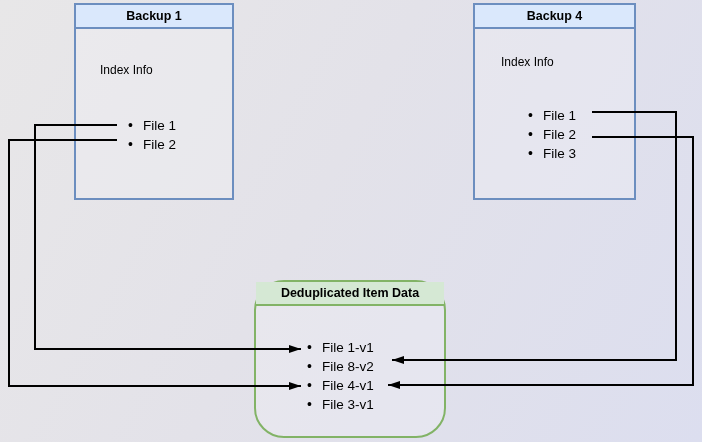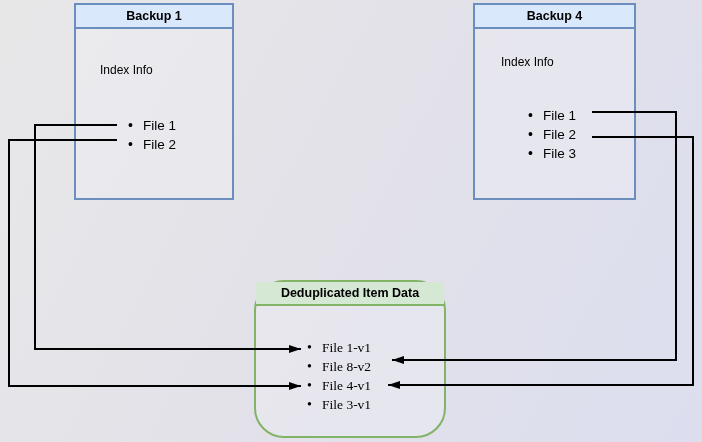--- a/index.html
+++ b/index.html
@@ -100,21 +100,21 @@
     <div class="index-label" style="left:26px; top:47px;">Index Info</div>
     <ul class="file-list" style="left:53px; top:101px;">
       <li>File 1</li>
       <li>File 2</li>
       <li>File 3</li>
     </ul>
   </section>
 
   <section class="node dedup" style="left:254px; top:280px; width:192px; height:158px;border-radius:30px;">
     <header class="node-header">Deduplicated Item Data</header>
-    <ul class="file-list" style="left:51px; top:56px;font-family:Liberation Serif, serif;">
+    <ul class="file-list" style="left:51px; top:56px;">
       <li>File 1-v1</li>
       <li>File 8-v2</li>
       <li>File 4-v1</li>
       <li>File 3-v1</li>
     </ul>
   </section>
 
   <svg class="connectors" viewBox="0 0 702 442">
     <defs>
       <marker id="arrowhead" markerUnits="userSpaceOnUse" markerWidth="12" markerHeight="8" viewBox="0 0 12 8" refX="12" refY="4" orient="auto">

